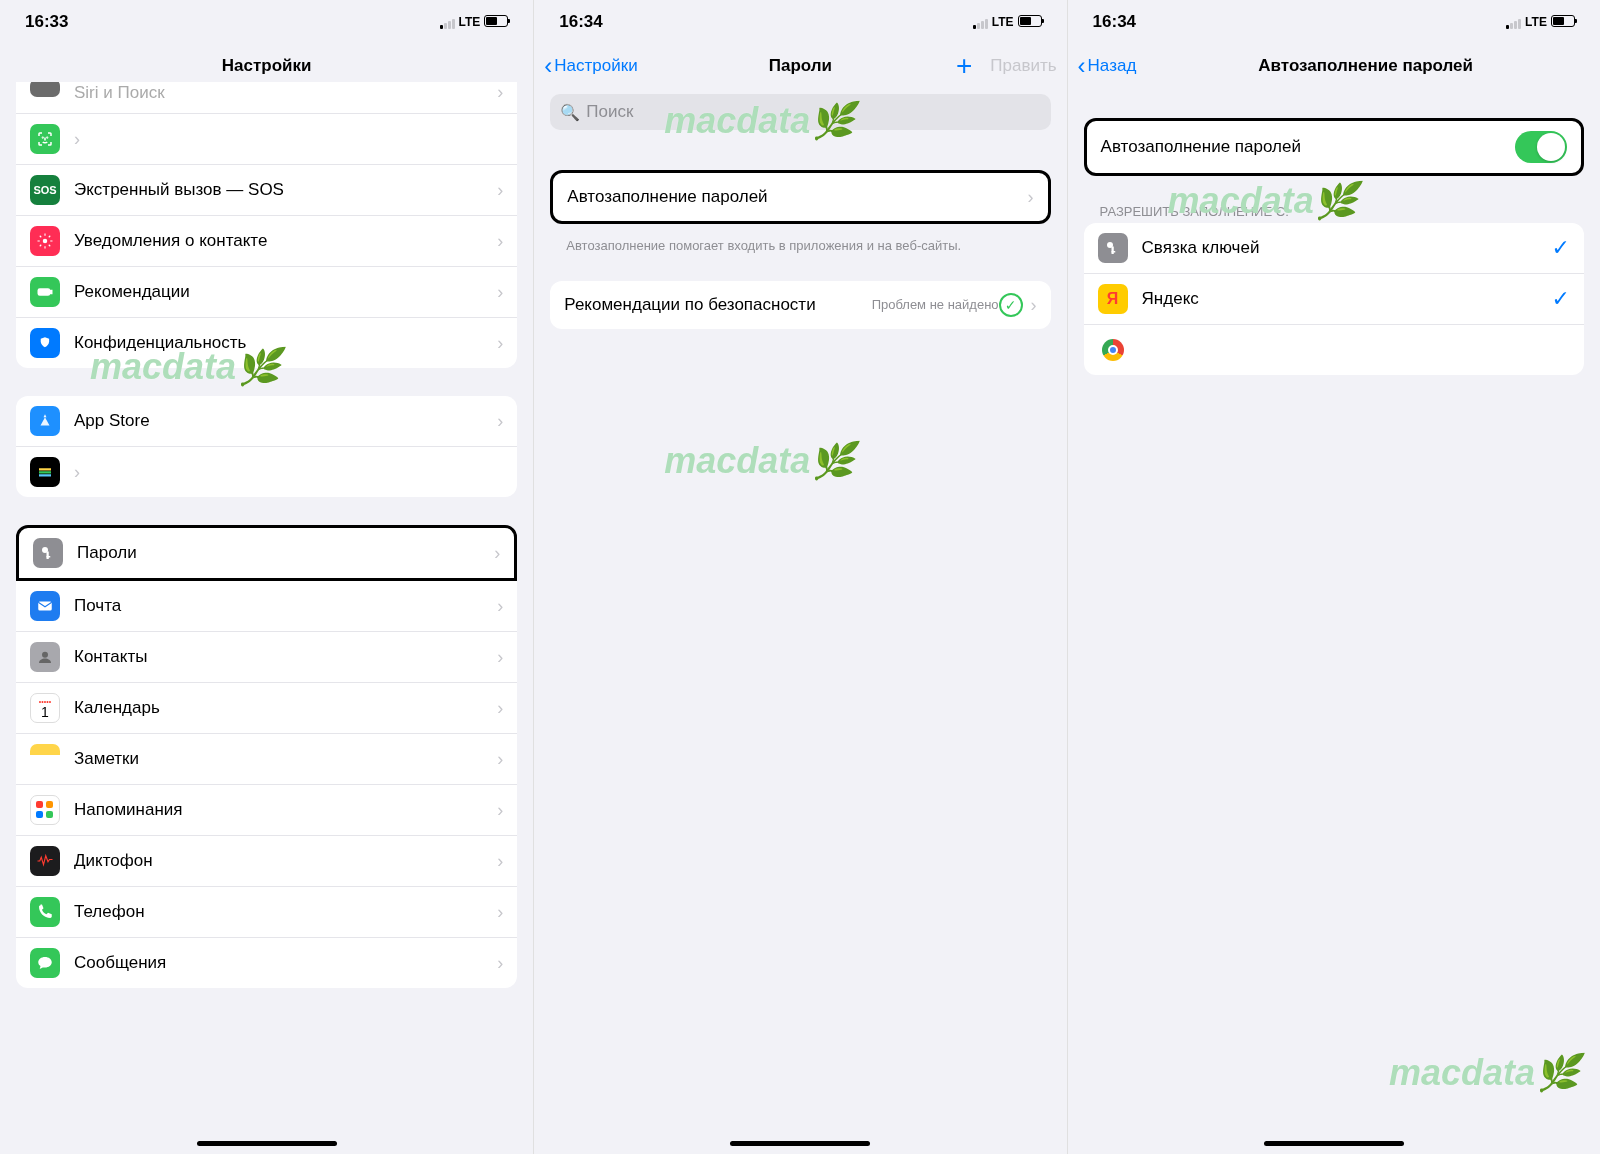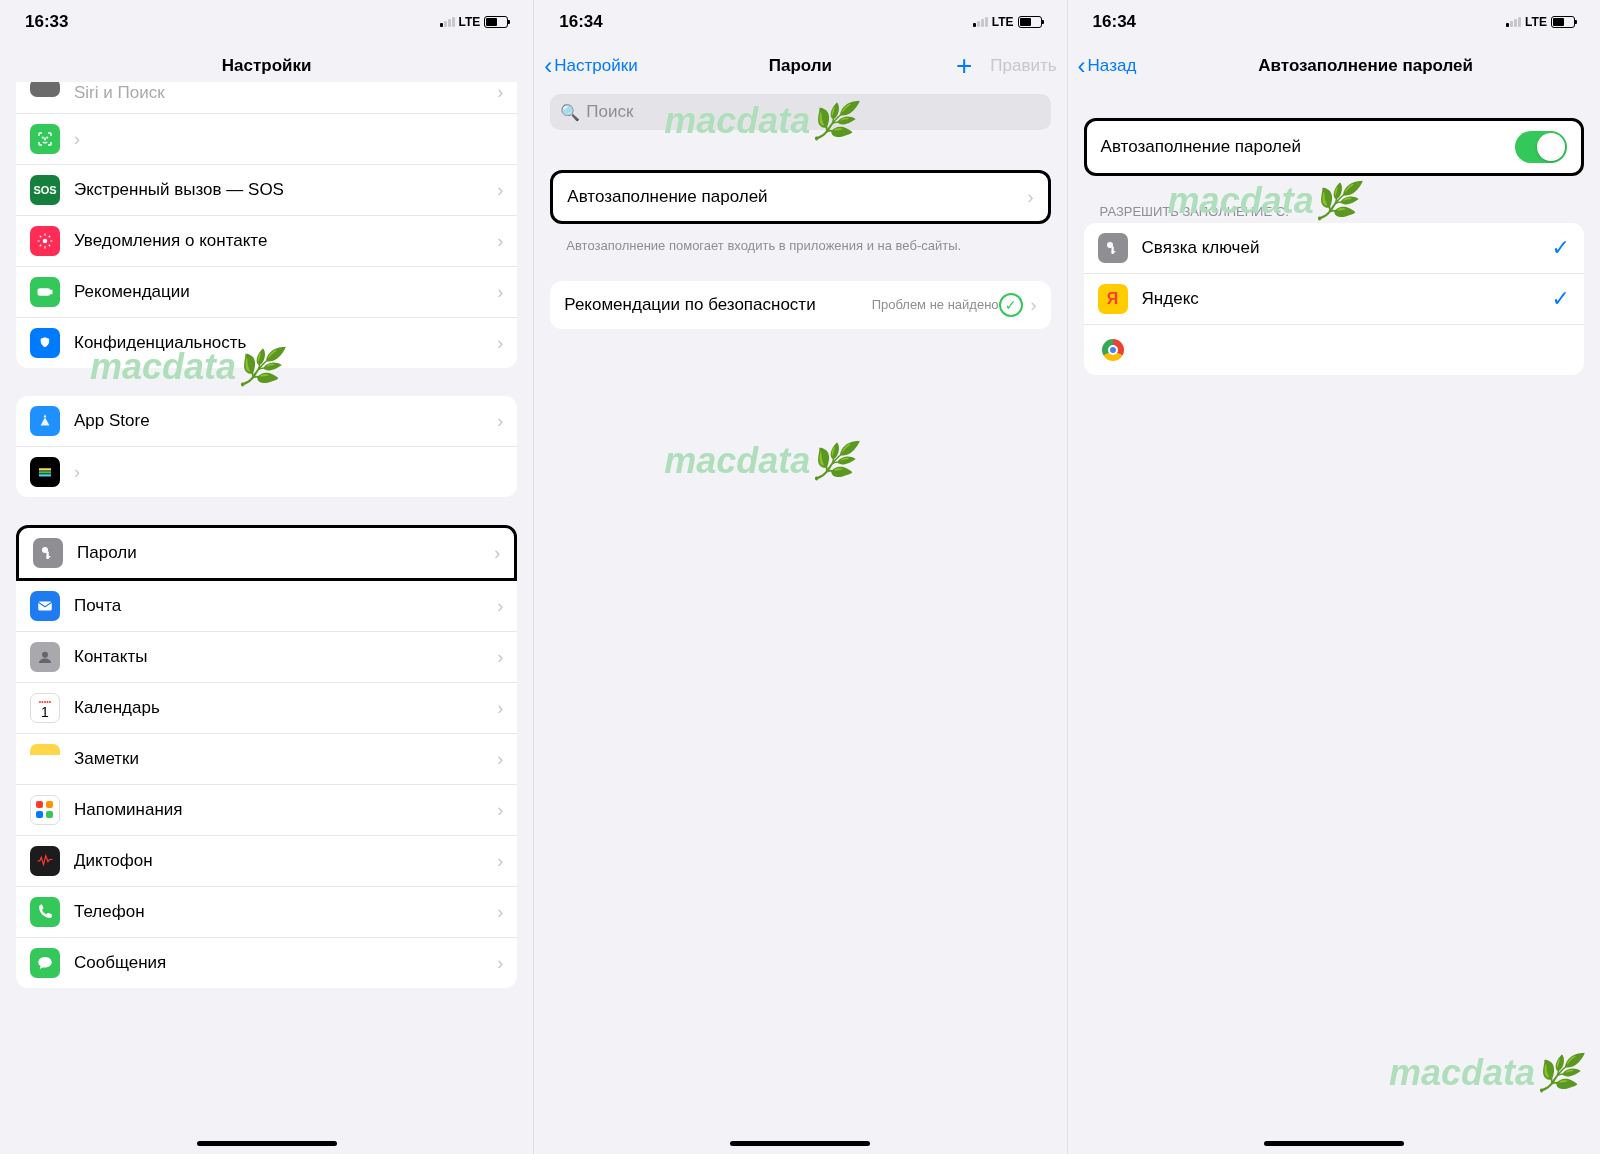--- a/index.html
+++ b/index.html
@@ -2,21 +2,21 @@
 <html><head>
 <meta charset="utf-8">
 <style>
 * { margin: 0; padding: 0; box-sizing: border-box; font-family: -apple-system, "Helvetica Neue", Arial, sans-serif; }
 body { background: #fff; width: 1600px; height: 1154px; overflow: hidden; display: flex; }
 .phone { width: 533.3px; height: 1154px; background: #f2f2f7; position: relative; overflow: hidden; }
 .phone + .phone { border-left: 1px solid #e0e0e0; }
 
 
 .status-bar { height: 44px; display: flex; justify-content: space-between; align-items: center; padding: 0 25px; font-size: 17px; font-weight: 600; }
-.status-right { display: flex; align-items: center; gap: 4px; font-size: 12px; font-weight: 600; }
+.status-right { display: flex; gap: 4px; font-size: 12px; font-weight: 600; }
 .signal { display: flex; align-items: flex-end; gap: 1px; }
 .signal .bar { width: 3px; background: #c7c7cc; border-radius: 1px; }
 .signal .bar.on { background: #000; }
 .signal .b1 { height: 4px; } .signal .b2 { height: 6px; } .signal .b3 { height: 8px; } .signal .b4 { height: 10px; }
 .battery { width: 24px; height: 12px; border: 1px solid #000; border-radius: 3px; position: relative; }
 .battery::after { content: ''; position: absolute; right: -3px; top: 3px; width: 2px; height: 4px; background: #000; border-radius: 0 1px 1px 0; }
 .battery .fill { position: absolute; left: 1px; top: 1px; bottom: 1px; width: 50%; background: #000; border-radius: 1px; }
 
 
 .nav-bar { height: 44px; display: flex; align-items: center; justify-content: space-between; padding: 0 10px; position: relative; }

